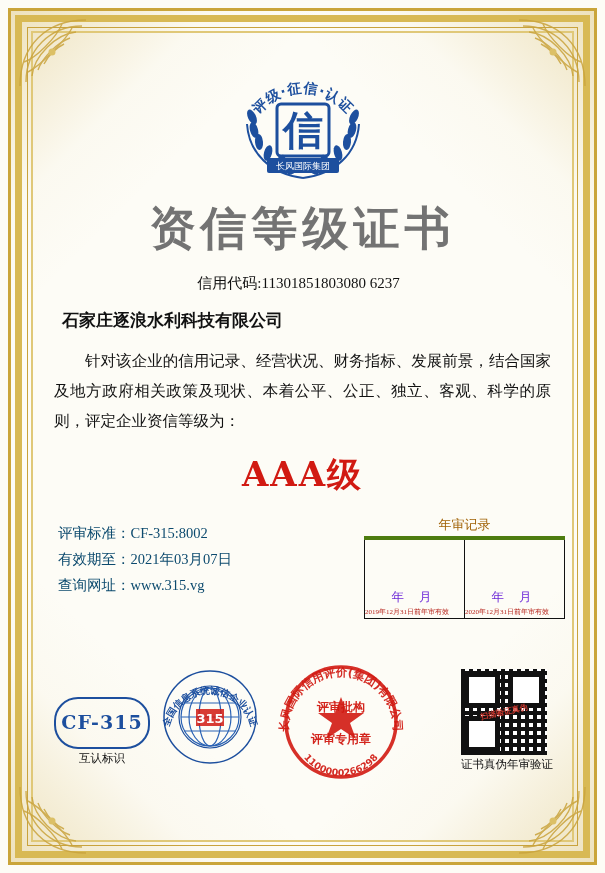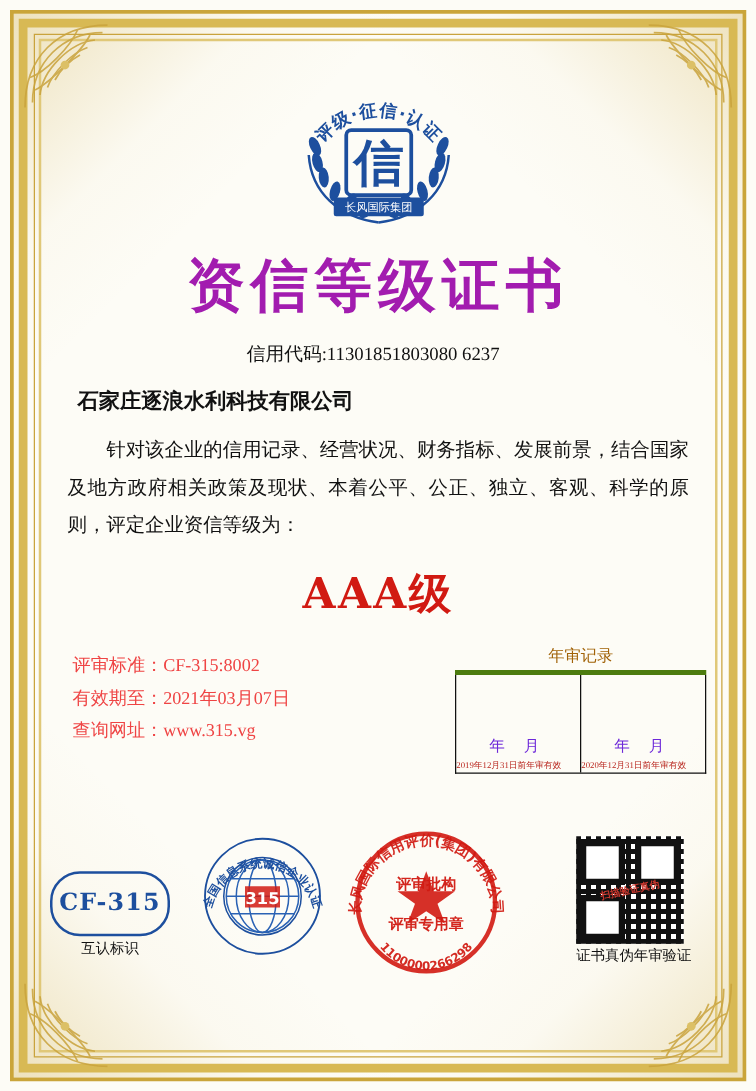--- a/index.html
+++ b/index.html
@@ -78,21 +78,21 @@
     width: 160px;
     height: 124px;
   }
 
   
   .title {
     text-align: center;
     font-size: 46px;
     font-weight: bold;
     letter-spacing: 5px;
-    color: #a21caf;
+    color: #737373;
     margin-top: 12px;
     font-family: Liberation Mono, monospace;
   }
   .credit-code {
     text-align: center;
     font-size: 15px;
     color: #111;
     margin-top: 14px;
     padding-right: 8px;
     letter-spacing: 0px;
@@ -127,21 +127,21 @@
   
   .lower {
     display: flex;
     margin-top: 22px;
     padding-left: 18px;
   }
   .info-list {
     flex: 0 0 300px;
     font-size: 14.5px;
     line-height: 26px;
-    color: #ef4444;
+    color: #0c4a6e;
   }
   .info-row { white-space: nowrap; }
 
   
   .review-box {
     flex: 1;
     margin-left: 6px;
     margin-top: -4px;
   }
   .review-title {
@@ -386,21 +386,21 @@
           <div class="review-cell">
             <div class="ym">年 月</div>
             <div class="note">2020年12月31日前年审有效</div>
           </div>
         </div>
       </div>
     </div>
 
     <div class="footer">
 
-      <div class="badge" style="left: 0; top: 42px;">
+      <div class="badge" style="left: 14px; top: 42px;">
         <div class="cf315">CF-315</div>
         <div class="badge-caption">互认标识</div>
       </div>
 
       <div class="badge" style="left: 118px; top: 10px;">
         <svg width="104" height="104" viewBox="0 0 104 104">
           <defs>
             <path id="gouter" d="M 52 96 A 44 44 0 1 1 52.1 96"></path>
             <path id="gtop" d="M 12 58 A 42 42 0 0 1 92 58"></path>
             <path id="gbot" d="M 14 62 A 40 40 0 0 0 90 62"></path>

